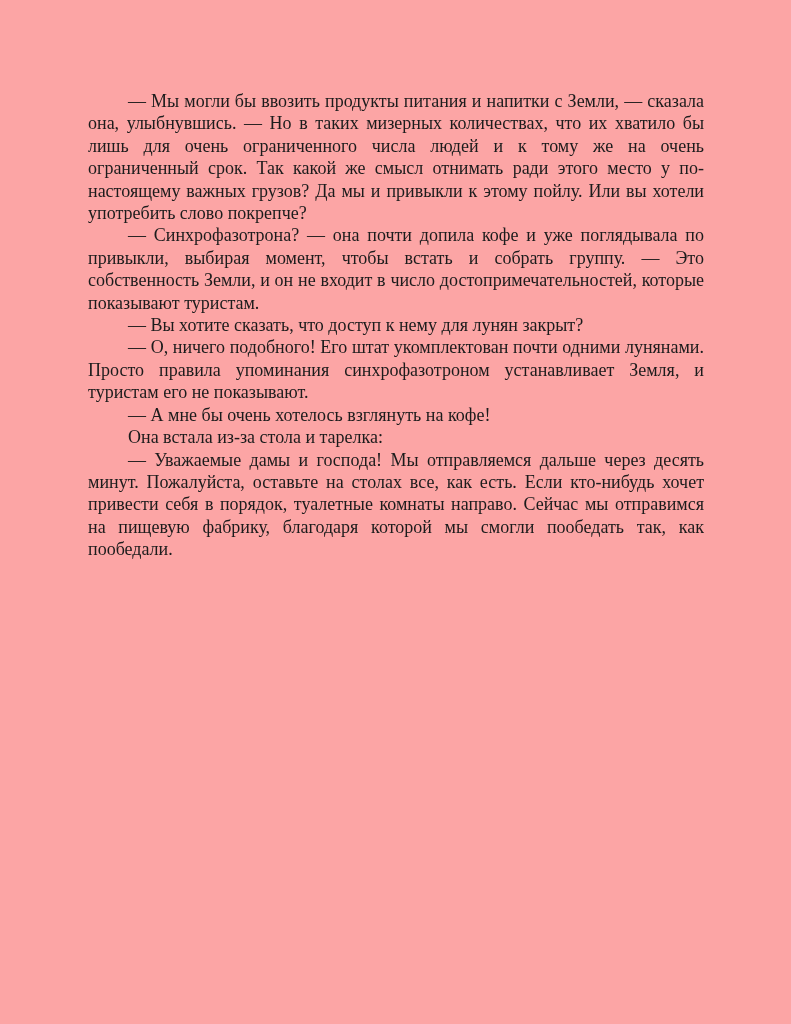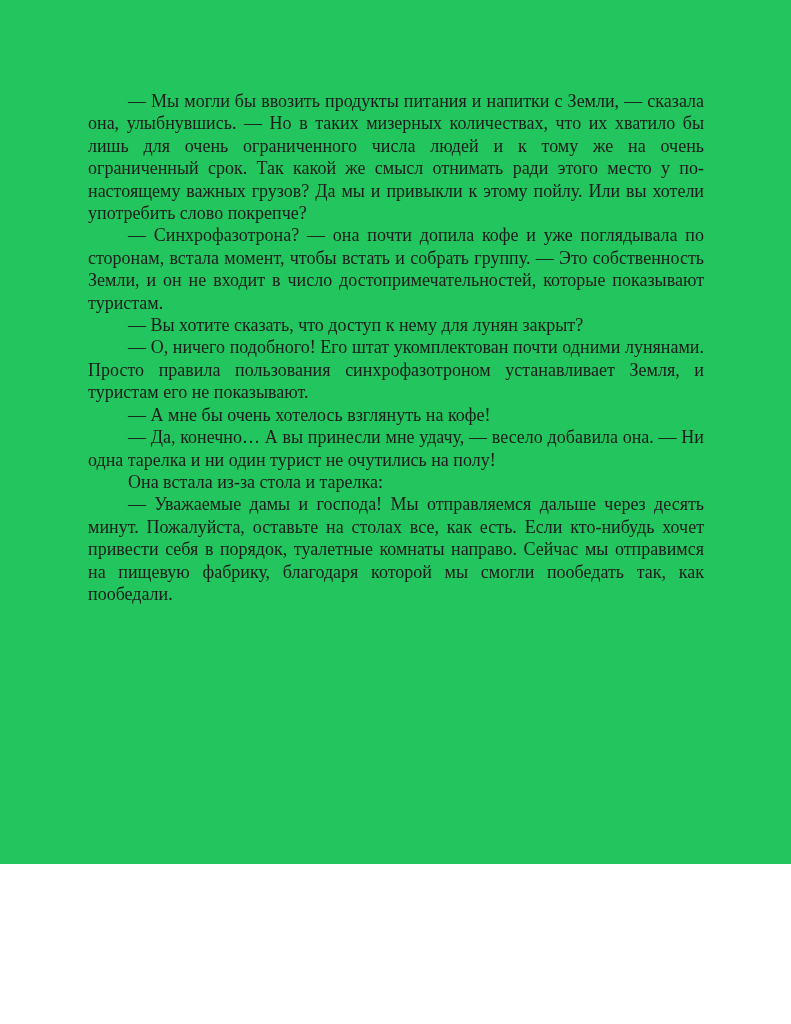--- a/index.html
+++ b/index.html
@@ -9,22 +9,22 @@
   body {
     width: 791px;
     height: 1024px;
     background: #ffffff;
     font-family: "Liberation Serif", "DejaVu Serif", serif;
     overflow: hidden;
   }
   .page {
     position: relative;
     width: 791px;
-    height: 864px;
-    background: #22c55e;
+    height: 1024px;
+    background: #fca5a5;
   }
   .text-block {
     position: absolute;
     left: 88px;
     top: 90px;
     width: 616px;
     color: #1c1c1c;
   }
   .text-block p {
     margin: 0;
@@ -35,21 +35,20 @@
     text-indent: 40px;
     color: #1c1c1c;
   }
 </style>
 </head>
 <body>
 
 <div class="page">
   <div class="text-block">
     <p>— Мы могли бы ввозить продукты питания и напитки с Земли, — сказала она, улыбнувшись. — Но в таких мизерных количествах, что их хватило бы лишь для очень ограниченного числа людей и к тому же на очень ограниченный срок. Так какой же смысл отнимать ради этого место у по-настоящему важных грузов? Да мы и привыкли к этому пойлу. Или вы хотели употребить слово покрепче?</p>
-    <p>— Синхрофазотрона? — она почти допила кофе и уже поглядывала по сторонам, встала момент, чтобы встать и собрать группу. — Это собственность Земли, и он не входит в число достопримечательностей, которые показывают туристам.</p>
+    <p>— Синхрофазотрона? — она почти допила кофе и уже поглядывала по привыкли, выбирая момент, чтобы встать и собрать группу. — Это собственность Земли, и он не входит в число достопримечательностей, которые показывают туристам.</p>
     <p>— Вы хотите сказать, что доступ к нему для лунян закрыт?</p>
-    <p>— О, ничего подобного! Его штат укомплектован почти одними лунянами. Просто правила пользования синхрофазотроном устанавливает Земля, и туристам его не показывают.</p>
+    <p>— О, ничего подобного! Его штат укомплектован почти одними лунянами. Просто правила упоминания синхрофазотроном устанавливает Земля, и туристам его не показывают.</p>
     <p>— А мне бы очень хотелось взглянуть на кофе!</p>
-    <p>— Да, конечно… А вы принесли мне удачу, — весело добавила она. — Ни одна тарелка и ни один турист не очутились на полу!</p>
     <p>Она встала из-за стола и тарелка:</p>
     <p>— Уважаемые дамы и господа! Мы отправляемся дальше через десять минут. Пожалуйста, оставьте на столах все, как есть. Если кто-нибудь хочет привести себя в порядок, туалетные комнаты направо. Сейчас мы отправимся на пищевую фабрику, благодаря которой мы смогли пообедать так, как пообедали.</p>
   </div>
 </div>
 
 </body></html>

